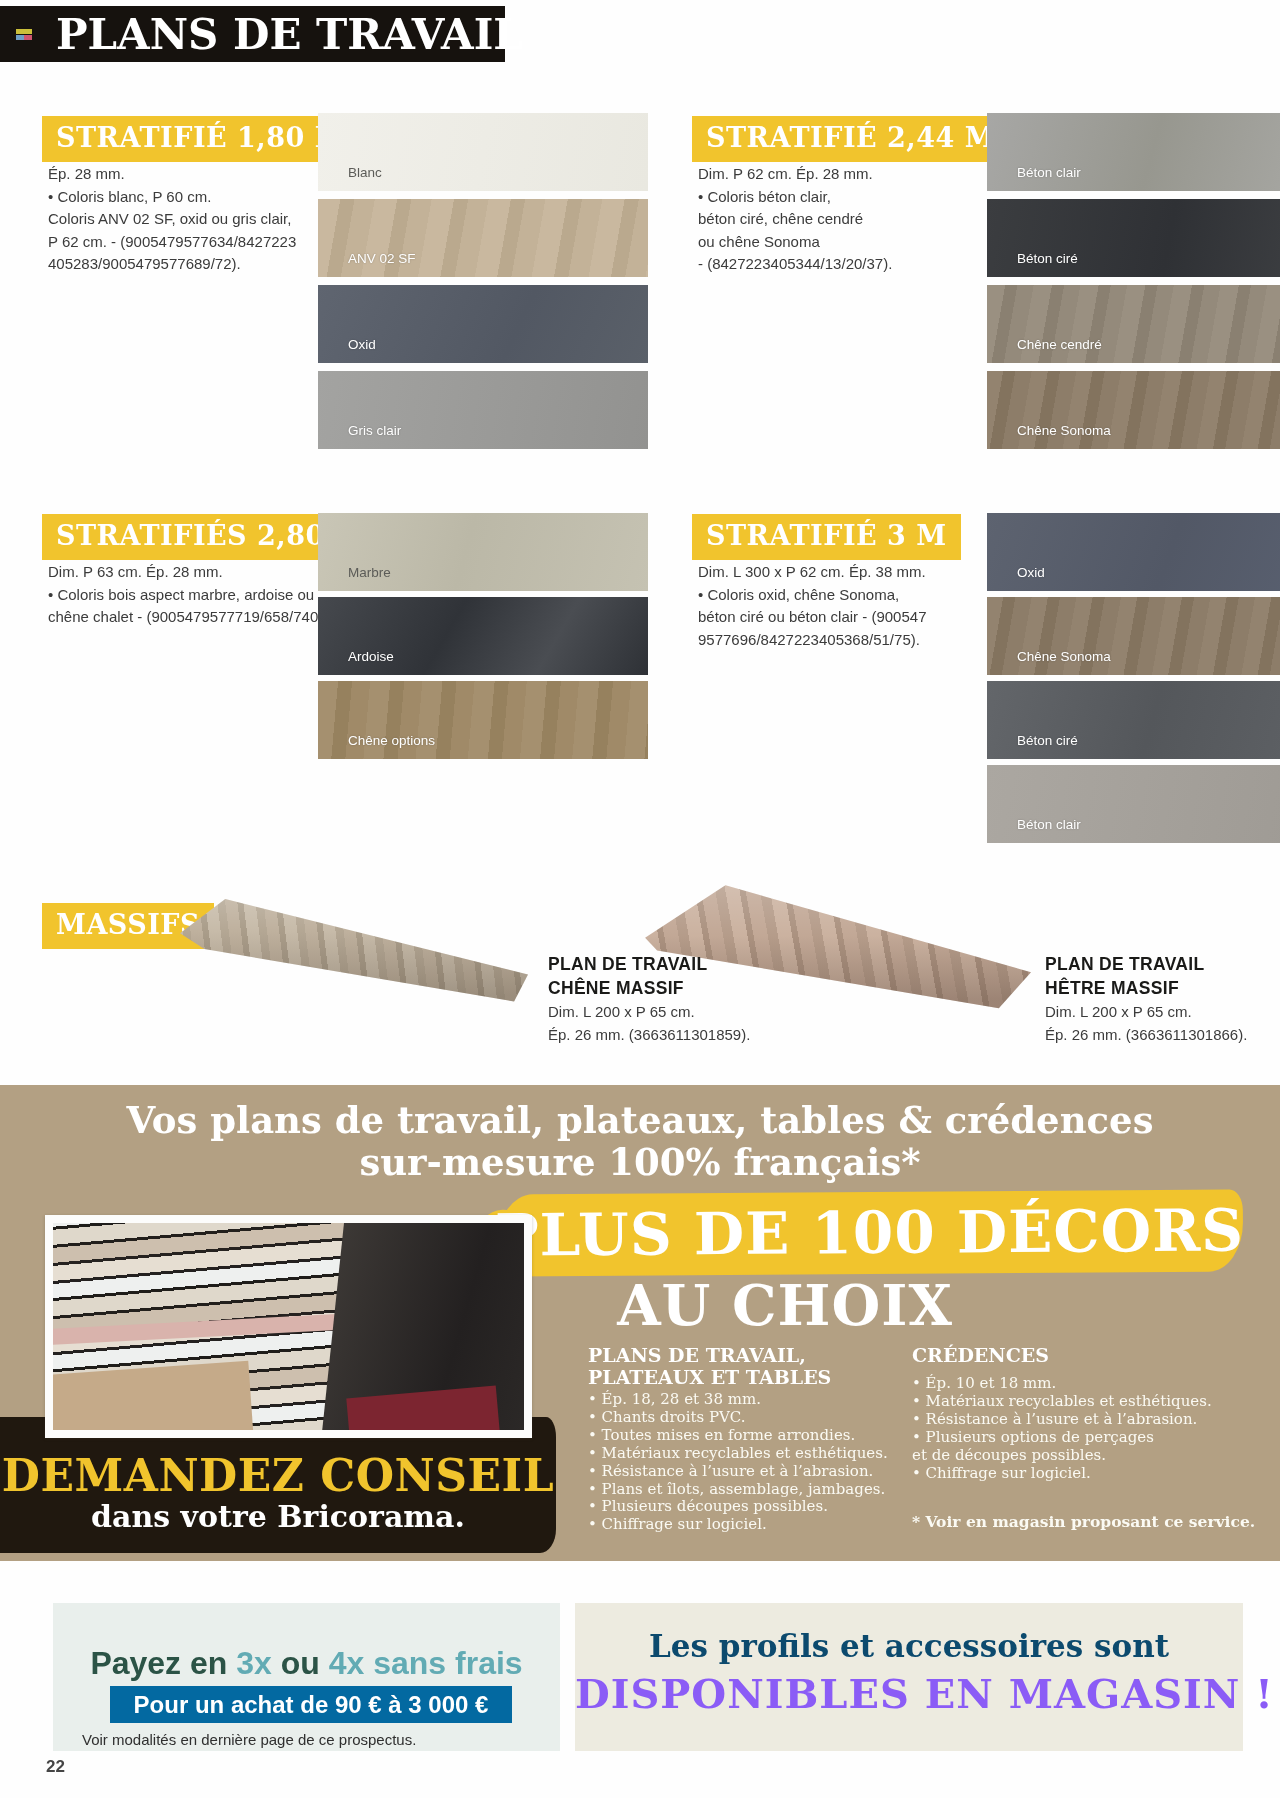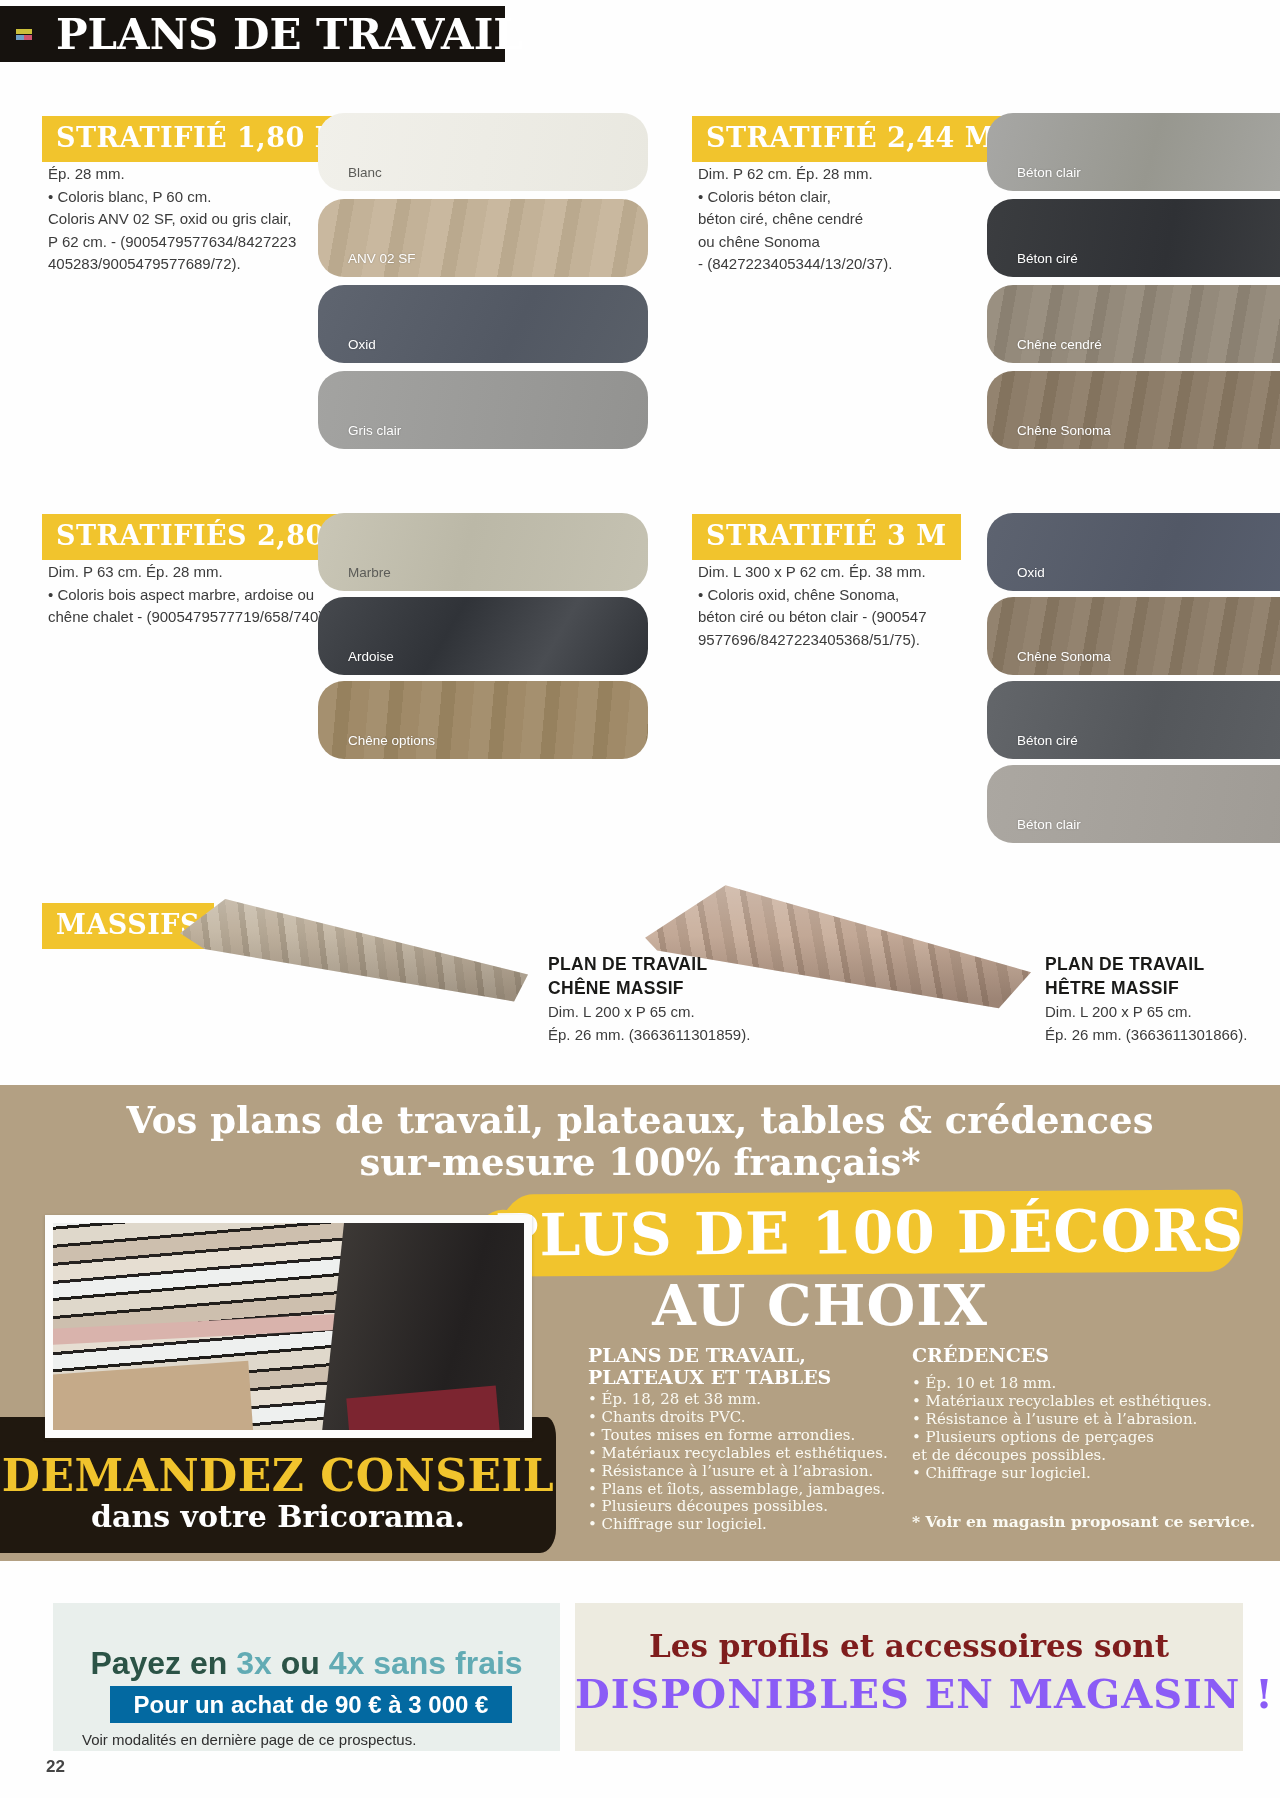--- a/index.html
+++ b/index.html
@@ -17,21 +17,21 @@
   .bs.c{top:6px;left:8px;width:8px;background:#cf5570;}
 
   
   .badge{position:absolute;background:#f1c42d;color:#fff;
          font:bold 27px "DejaVu Serif",serif;padding:6px 14px 9px;white-space:nowrap;letter-spacing:.5px;}
 
   
   .sec-lines{position:absolute;color:#3b3b3b;font-size:15px;line-height:22.5px;}
 
   
-  .swatch{position:absolute;height:78px;border-radius:26px;}
+  .swatch{position:absolute;height:78px;}
   .c1{left:318px;width:330px;}
   .c2{left:987px;width:312px;padding-left:19px;}
   .swatch .lbl{position:absolute;left:30px;bottom:11px;font-size:13.5px;color:#fff;
                text-shadow:0 0 2px rgba(0,0,0,.25);}
   .swatch .lbl.dark{color:#5c5c58;text-shadow:none;}
 
   .sw-blanc{background:linear-gradient(100deg,#f1f0ea,#e9e8e0);}
   .sw-anv{background:repeating-linear-gradient(100deg,#c9b89f 0 22px,#baa98e 22px 36px,#c3b298 36px 56px);}
   .sw-oxid1{background:linear-gradient(115deg,#5f6570,#525863 60%,#5a6069);}
   .sw-grisclair{background:linear-gradient(100deg,#a3a3a1,#929290);}
@@ -64,21 +64,21 @@
   
   .banner-bg{position:absolute;left:0;top:1085px;width:1280px;height:476px;background:#b3a083;}
   .bt{position:absolute;left:0;width:1280px;text-align:center;color:#fff;
       font:bold 37px "DejaVu Serif",serif;white-space:nowrap;}
   .brush{position:absolute;left:495px;top:1192px;width:748px;height:82px;background:#f1c42d;
          border-radius:40px 14px 36px 18px / 60px 22px 52px 26px;transform:rotate(-.4deg);}
   .brush::before{content:"";position:absolute;left:-16px;top:14px;width:44px;height:44px;background:#f1c42d;
          border-radius:60% 30% 55% 40%;transform:rotate(20deg);}
   .brush span{position:absolute;left:0;top:0;width:100%;text-align:center;color:#fff;
          font:bold 58px/82px "DejaVu Serif",serif;letter-spacing:1px;white-space:nowrap;}
-  .auchoix{position:absolute;left:520px;top:1272px;width:600px;text-align:center;color:#fff;
+  .auchoix{position:absolute;left:485px;top:1272px;width:600px;text-align:center;color:#fff;
          font:bold 56px "DejaVu Serif",serif;letter-spacing:1px;}
   .colhdr{position:absolute;color:#fff;font:bold 19px "DejaVu Serif",serif;line-height:22px;}
   .colbul{position:absolute;color:#fbfaf3;font:15px "DejaVu Serif",serif;line-height:17.9px;}
   .footnote{position:absolute;color:#fbfaf3;font:bold 15.5px "DejaVu Serif",serif;}
 
   
   .photo{position:absolute;left:45px;top:1215px;width:471px;height:207px;border:8px solid #fcfcfb;
          background:#d8d8d4;overflow:hidden;z-index:3;box-shadow:0 1px 3px rgba(60,50,30,.25);}
   .ph-wall{position:absolute;inset:0;background:linear-gradient(180deg,#eceched,#d0d1ce);}
   .ph-slats{position:absolute;left:-24px;top:-18px;width:390px;height:260px;transform:rotate(-3deg);
@@ -104,21 +104,21 @@
   .sof-dot{position:absolute;left:21px;top:1px;width:8px;height:8px;background:#e2483c;border-radius:50%;}
   .brico{display:inline-block;margin-left:28px;font:bold 27px "Liberation Sans",sans-serif;color:#161616;letter-spacing:.5px;}
   .bdot{display:inline-block;width:13px;height:13px;border-radius:50%;background:#f2cf2b;margin:0 1px;}
   .payline{position:absolute;left:40px;top:1645px;width:533px;text-align:center;
            font:bold 32px "Liberation Sans",sans-serif;white-space:nowrap;}
   .pg{color:#2b5346;} .ptl{color:#62abb4;}
   .greenbox{position:absolute;left:110px;top:1686px;width:402px;height:37px;background:#0369a1;
             color:#fff;text-align:center;font:bold 24px/37px "Liberation Sans",sans-serif;white-space:nowrap;}
   .finnote{position:absolute;left:82px;top:1731px;font-size:15px;color:#2f2f2f;}
   .cream{position:absolute;left:575px;top:1603px;width:668px;height:148px;background:#edebe0;}
-  .avail1{position:absolute;left:575px;top:1628px;width:668px;text-align:center;color:#7f1d1d;
+  .avail1{position:absolute;left:575px;top:1628px;width:668px;text-align:center;color:#0c4a6e;
           font:bold 31px "DejaVu Serif",serif;white-space:nowrap;}
   .avail2{position:absolute;left:575px;top:1670px;width:668px;text-align:right;color:#8b5cf6;
           font:bold 40px "DejaVu Serif",serif;letter-spacing:1px;white-space:nowrap;}
   .pageno{position:absolute;left:46px;top:1757px;font:bold 17px "Liberation Sans",sans-serif;color:#454545;}
 </style>
 </head>
 <body>
 
 <div class="page">
 

